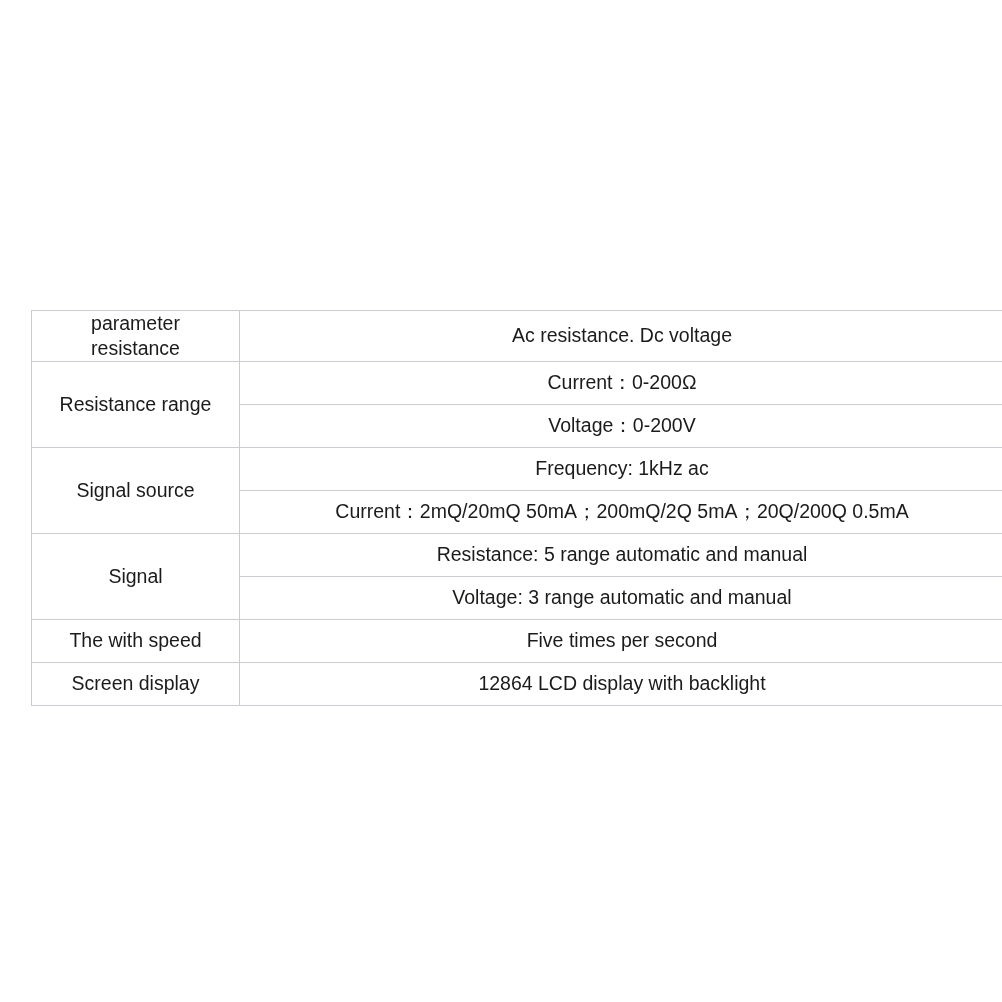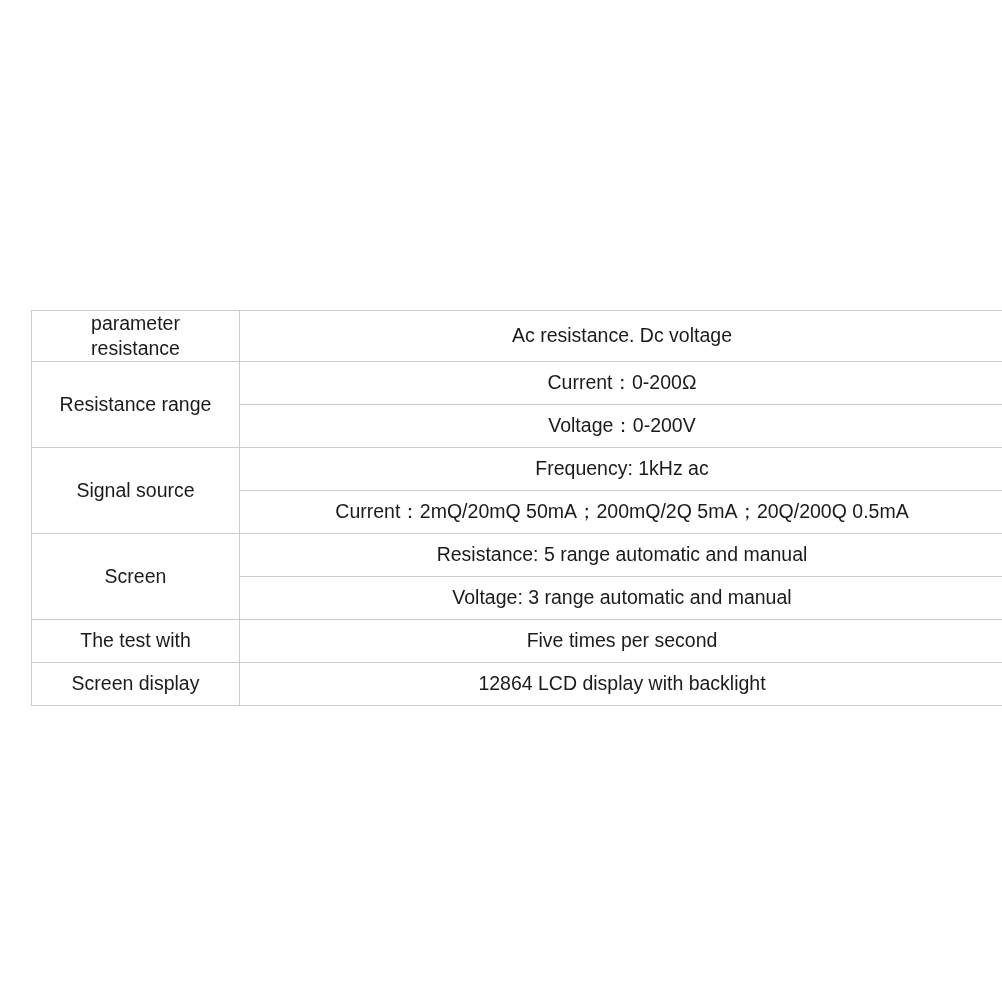--- a/index.html
+++ b/index.html
@@ -84,31 +84,31 @@
           <span>Signal source</span>
         </td>
         <td class="value row-h">Frequency: 1kHz ac</td>
       </tr>
       <tr>
         <td class="value row-h">Current：2mQ/20mQ 50mA；200mQ/2Q 5mA；20Q/200Q 0.5mA</td>
       </tr>
 
       <tr>
         <td class="label" rowspan="2">
-          <span>Screen</span>
+          <span>Signal</span>
         </td>
         <td class="value row-h">Resistance: 5 range automatic and manual</td>
       </tr>
       <tr>
         <td class="value row-h">Voltage: 3 range automatic and manual</td>
       </tr>
 
       <tr>
         <td class="label">
-          <span>The test with</span>
+          <span>The with speed</span>
         </td>
         <td class="value row-h">Five times per second</td>
       </tr>
 
       <tr>
         <td class="label">
           <span>Screen display</span>
         </td>
         <td class="value row-h">12864 LCD display with backlight</td>
       </tr>

